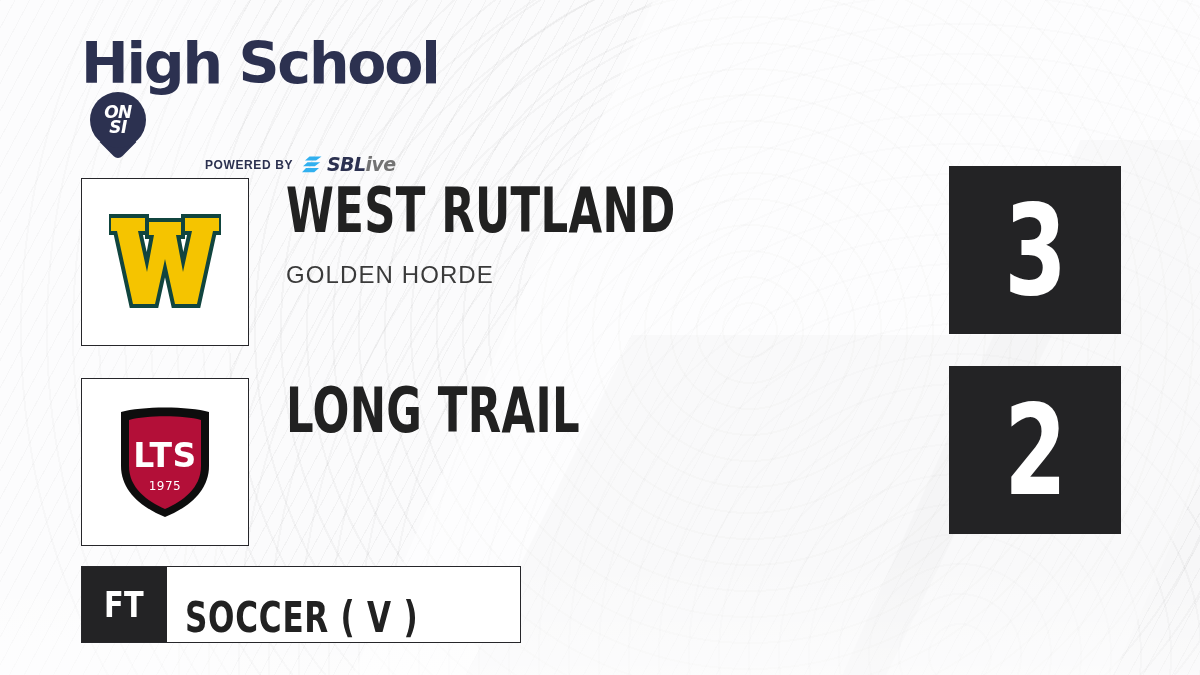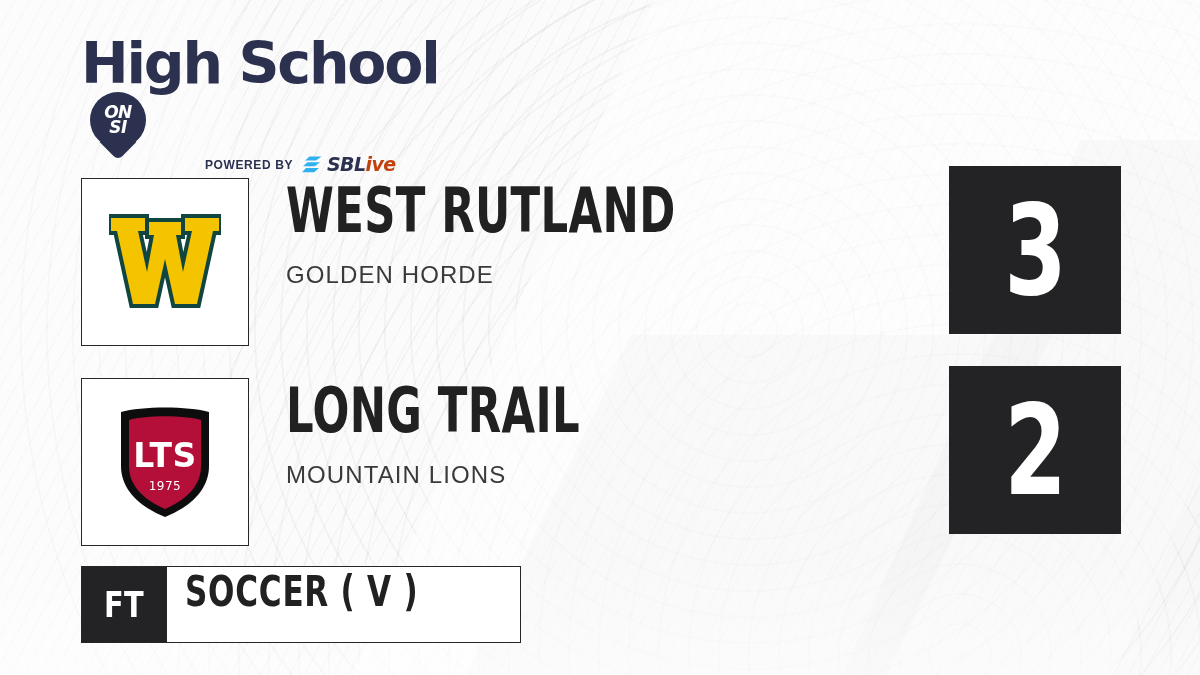--- a/index.html
+++ b/index.html
@@ -168,21 +168,21 @@
   }
   .sbl-wordmark {
     font-family:"DejaVu Sans", sans-serif;
     font-weight:700;
     font-style:italic;
     font-size:19px;
     letter-spacing:-0.6px;
     color:#2c3150;
     line-height:1;
   }
-  .sbl-wordmark .lite { color:#c2410c; }
+  .sbl-wordmark .lite { color:#737373; }
 
   
   .team-row { position:absolute; left:81px; }
   .team-row.row-1 { top:166px; }
   .team-row.row-2 { top:366px; }
 
   .logo-box {
     position:absolute; left:0; top:12px;
     width:168px; height:168px;
     background:#ffffff;
@@ -256,21 +256,21 @@
   .status-code-text {
     font-family:"DejaVu Sans", sans-serif;
     font-weight:700;
     font-size:36px;
     color:#ffffff;
     transform:scaleX(0.80);
     transform-origin:center center;
     letter-spacing:0.5px;
   }
   .status-sport {
-    display:flex; align-items:flex-start;
+    display:flex; align-items:flex-end;
     padding:0 20px 0 18px;
     background:#ffffff;
   }
   .status-sport-text {
     font-family:"DejaVu Sans", sans-serif;
     font-weight:700;
     font-size:42px;
     color:#212121;
     transform:scaleX(0.74);
     transform-origin:left center;
@@ -346,21 +346,20 @@
         <svg width="100" height="116" viewBox="0 0 100 116" aria-hidden="true">
           <path d="M6 8 C26 2, 74 2, 94 8 L94 62 C94 88, 72 104, 50 113 C28 104, 6 88, 6 62 Z" fill="#0d0d0d"></path>
           <path d="M14 16 C32 11, 68 11, 86 16 L86 62 C86 84, 68 97, 50 105 C32 97, 14 84, 14 62 Z" fill="#b30f38"></path>
           <text x="50" y="63" text-anchor="middle" font-family="DejaVu Sans, sans-serif" font-size="33" font-weight="700" fill="#ffffff" letter-spacing="0.5">LTS</text>
           <text x="50" y="86" text-anchor="middle" font-family="DejaVu Sans, sans-serif" font-size="12" font-weight="400" fill="#ffffff" letter-spacing="0.5">1975</text>
         </svg>
       </div>
 
       <div class="team-text">
         <div class="team-name">LONG TRAIL</div>
-        <div class="team-mascot">MOUNTAIN LIONS</div>
       </div>
     </div>
 
     <div class="score-box row-1">
       <span class="score-value">3</span>
     </div>
 
     <div class="score-box row-2">
       <span class="score-value">2</span>
     </div>

